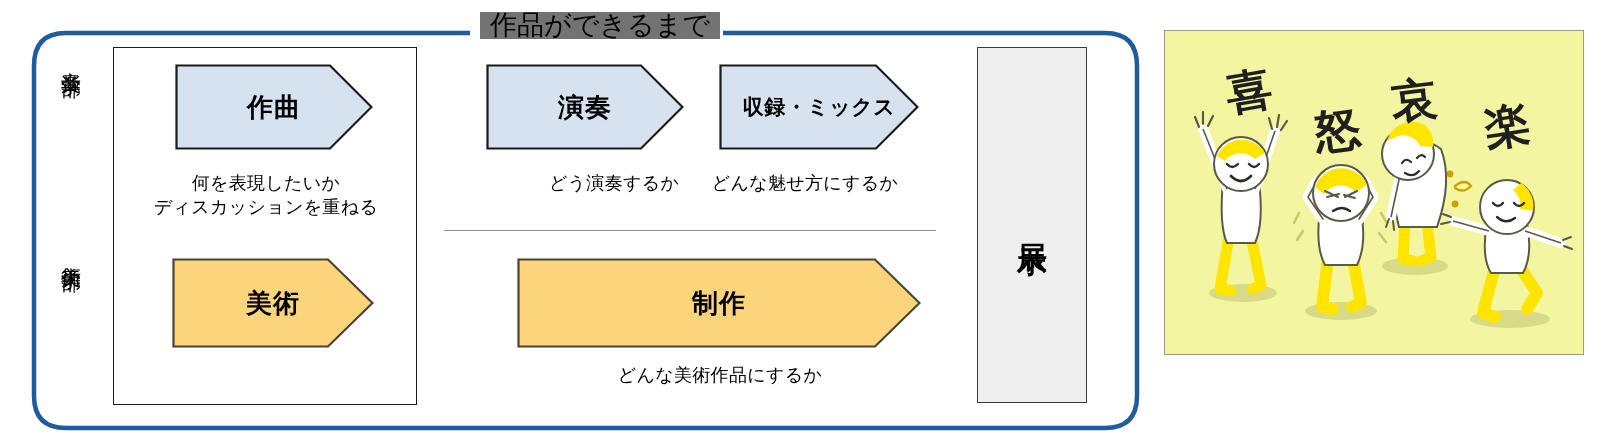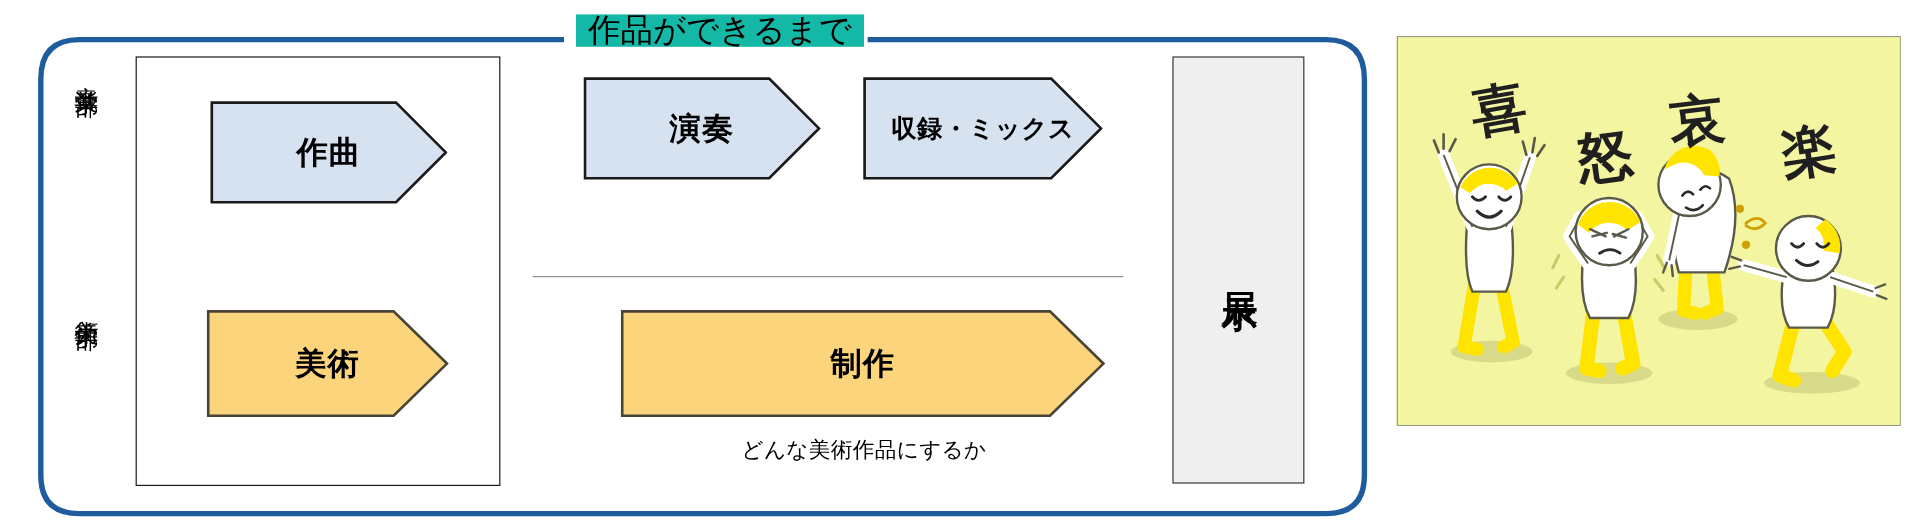--- a/index.html
+++ b/index.html
@@ -34,21 +34,21 @@
     position: absolute;
     left: 480px;
     top: 12px;
     width: 240px;
     text-align: center;
     font-size: 27px;
     font-weight: 400;
     letter-spacing: 0px;
     line-height: 1;
     white-space: nowrap;
-    background: #14b8a6;
+    background: #737373;
     z-index: 5;
   }
 
   
   #left-column-box {
     position: absolute;
     left: 113px;
     top: 47px;
     width: 304px;
     height: 358px;
@@ -84,21 +84,21 @@
     align-items: center;
     font-weight: bold;
     font-size: 26px;
     letter-spacing: 1px;
     pointer-events: none;
   }
   .arrow-label.center-left   { justify-content: center; padding-right: 38px; }
   .arrow-label.center-pentagon { justify-content: center; padding-right: 26px; }
 
   
-  #arrow-compose  { left: 175px; top: 64px;  width: 198px; height: 86px; margin-top: 20px; }
+  #arrow-compose  { left: 175px; top: 64px;  width: 198px; height: 86px; }
   #arrow-perform  { left: 486px; top: 64px;  width: 198px; height: 86px; }
   #arrow-record   { left: 719px; top: 64px;  width: 200px; height: 86px; text-align: right; }
   #arrow-art      { left: 172px; top: 258px; width: 202px; height: 90px; }
   #arrow-produce  { left: 517px; top: 258px; width: 404px; height: 90px; }
 
   #arrow-record .arrow-label { font-size: 21px; letter-spacing: 0.5px; }
   #arrow-art .arrow-label    { font-size: 26px; }
   #arrow-produce .arrow-label{ font-size: 26px; }
 
   
@@ -209,20 +209,24 @@
     <div class="arrow-label center-pentagon">制作</div>
   </div>
 
   <div class="arrow" id="arrow-art">
     <svg viewBox="0 0 202 90" width="202" height="90">
       <polygon points="1.5,1.5 156,1.5 200.5,45 156,88.5 1.5,88.5" fill="#fbd47c" stroke="#4a4437" stroke-width="2.2" stroke-linejoin="miter"></polygon>
     </svg>
     <div class="arrow-label center-left">美術</div>
   </div>
 
+  <div class="caption" id="caption-compose" style="white-space:pre-line;">何を表現したいか
+ディスカッションを重ねる</div>
+  <div class="caption" id="caption-perform">どう演奏するか</div>
+  <div class="caption" id="caption-record">どんな魅せ方にするか</div>
   <div class="caption" id="caption-produce">どんな美術作品にするか</div>
 
   <div id="exhibition-box">
     <div id="exhibition-label">展示</div>
   </div>
 </div>
 
 <div id="illustration">
   <svg viewBox="0 0 420 325" width="420" height="325" aria-hidden="true">
     <rect x="0" y="0" width="420" height="325" fill="#f4f5a0"></rect>

